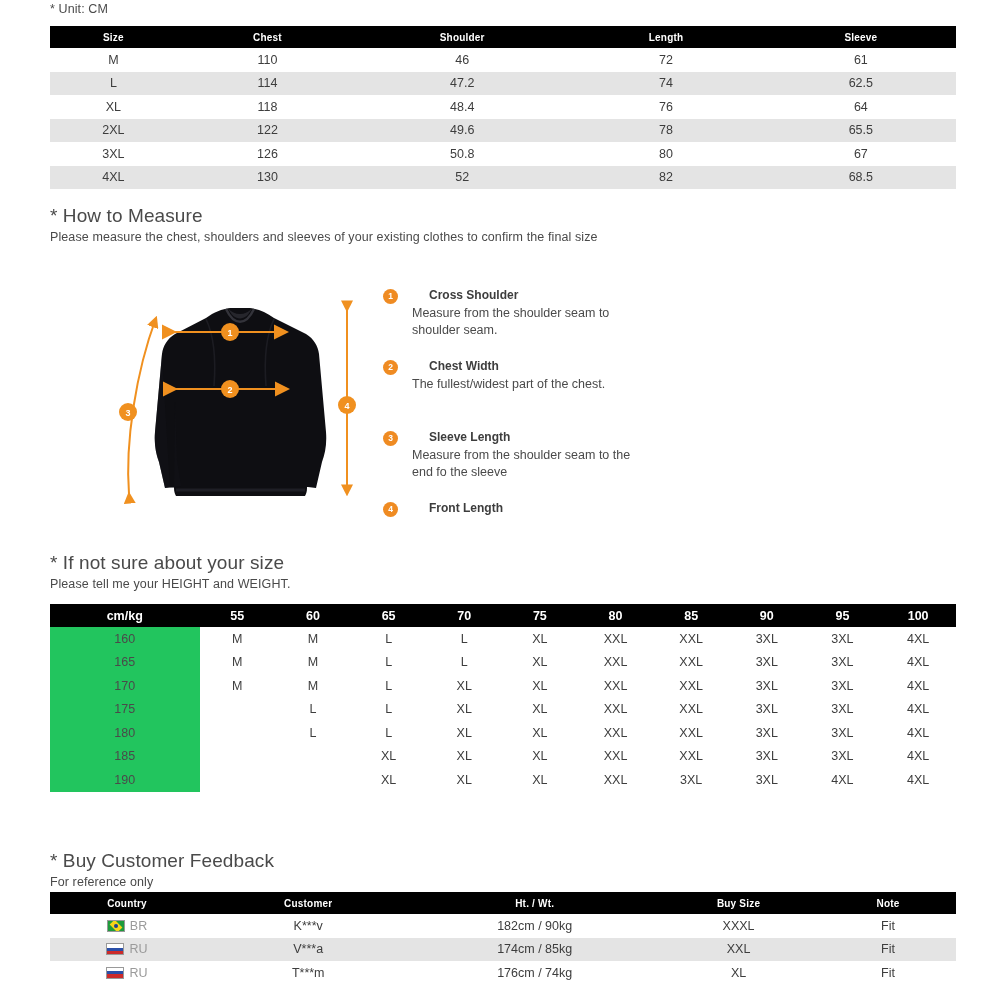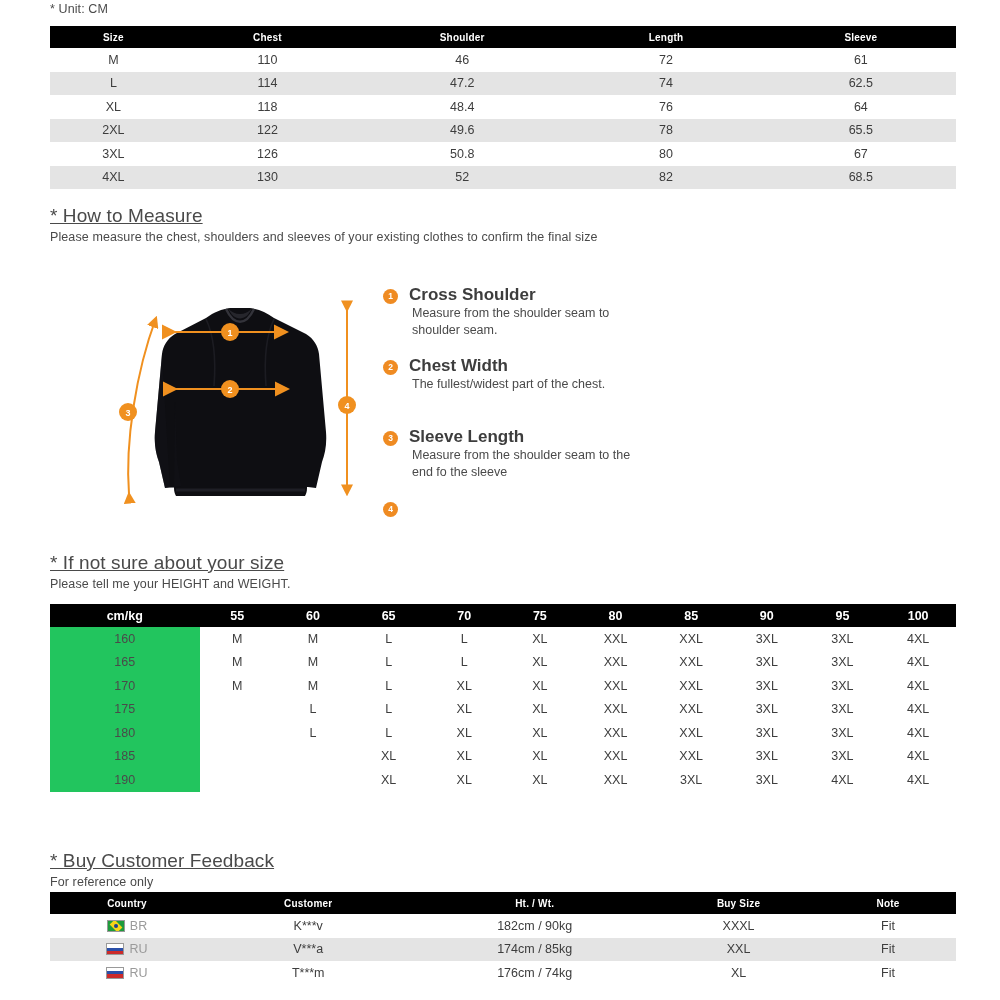--- a/index.html
+++ b/index.html
@@ -23,21 +23,20 @@
     font-size: 12.5px;
     color: #4a4a4a;
     letter-spacing: .1px;
   }
   .section-title {
     font-size: 19px;
     font-weight: 400;
     color: #4a4a4a;
     letter-spacing: .1px;
     white-space: nowrap;
-    text-decoration: underline;
   }
   .section-sub {
     font-size: 12.5px;
     color: #4a4a4a;
     margin-top: 3px;
     letter-spacing: .1px;
     white-space: nowrap;
   }
 
   
@@ -86,22 +85,22 @@
     width: 15px; height: 15px;
     border-radius: 50%;
     background: #ef8b22;
     color: #ffffff;
     font-size: 8.5px;
     font-weight: 700;
     line-height: 15px;
     text-align: center;
   }
   .m-title {
-    margin-left: 26px;
-    font-size: 17px;
+    margin-left: 46px;
+    font-size: 12px;
     font-weight: 700;
     color: #3d3d3d;
     line-height: 16px;
   }
   .m-desc {
     margin-left: 29px;
     font-size: 12.5px;
     color: #4a4a4a;
     line-height: 17px;
     margin-top: 2px;
@@ -326,20 +325,21 @@
         <div class="m-title">Chest Width</div>
         <div class="m-desc">The fullest/widest part of the chest.</div>
       </div>
       <div class="measure-item">
         <span class="badge">3</span>
         <div class="m-title">Sleeve Length</div>
         <div class="m-desc">Measure from the shoulder seam to the end fo the sleeve</div>
       </div>
       <div class="measure-item">
         <span class="badge">4</span>
+        <div class="m-title">Front Length</div>
       </div>
     </div>
 
   <div class="notsure">
     <div class="section-title">* If not sure about your size</div>
     <div class="section-sub">Please tell me your HEIGHT and WEIGHT.</div>
   </div>
 
   <div class="matrix-wrap">
     <table class="matrix">

